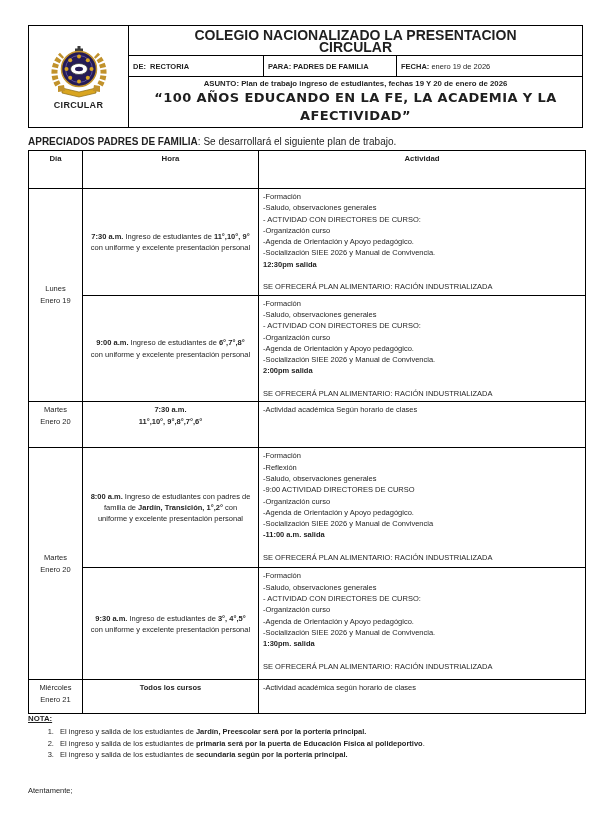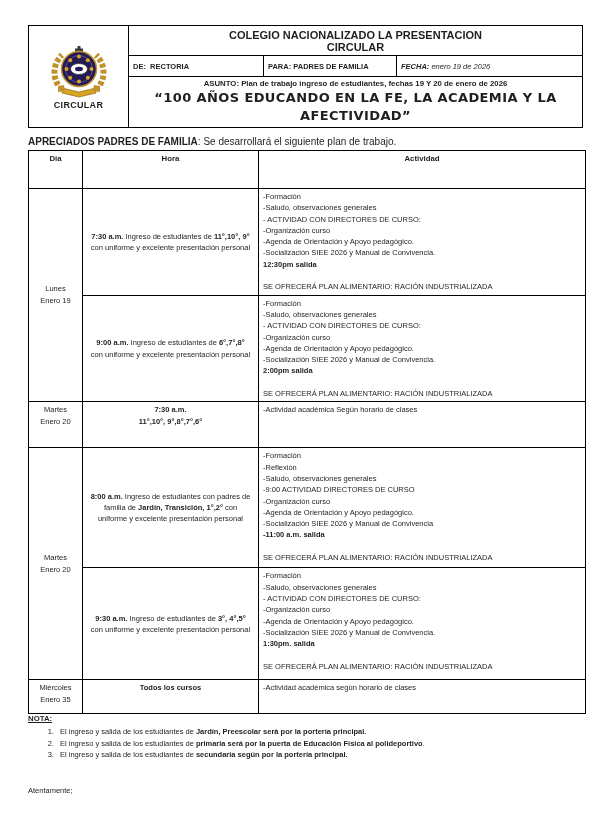--- a/index.html
+++ b/index.html
@@ -12,23 +12,23 @@
   .b{font-weight:bold;}
   table{border-collapse:collapse;table-layout:fixed;}
   td,th{border:1px solid #000;box-sizing:border-box;}
 
   
   .hdr-table{width:554px;}
   .hdr-table td{padding:2px 4px;vertical-align:middle;}
   .logo-cell{text-align:center;vertical-align:middle;}
   .crest{display:block;margin:2px auto 1px auto;}
   .circular-label{font-weight:bold;font-size:9px;letter-spacing:.3px;}
-  .school-cell{text-align:center;font-weight:bold;font-size:11px;line-height:12px;}
+  .school-cell{text-align:center;font-weight:bold;font-size:14px;line-height:12px;}
   .kv{font-weight:bold;font-size:7.5px;white-space:pre-wrap;vertical-align:middle;}
-  .fecha .b{font-weight:bold;} .fecha span{font-weight:normal;font-style:italic;}
+  .fecha .b{font-weight:bold;} .fecha span{font-weight:normal;}
   .fecha span.b{font-weight:bold;}
   .asunto-cell{text-align:center;padding:2px 2px 3px 2px;}
   .asunto-line{font-weight:bold;font-size:7.8px;line-height:10px;}
   .quote-line{
     font-family:"DejaVu Sans",sans-serif;font-weight:bold;
     font-size:13px;letter-spacing:.4px;line-height:18px;margin-top:0;
   }
 
   
   .intro{margin:8px 0 3px 0;font-size:10px;}
@@ -198,21 +198,21 @@
             <div class="act-line">-Organización curso</div>
             <div class="act-line">-Agenda de Orientación y Apoyo pedagógico.</div>
             <div class="act-line">-Socialización SIEE 2026 y Manual de Convivencia.</div>
             <div class="act-line b">1:30pm. salida</div>
             <div class="act-line"></div>
             <div class="act-line">SE OFRECERÁ PLAN ALIMENTARIO: RACIÓN INDUSTRIALIZADA</div>
           </td>
         </tr>
         <tr style="height: 34px;">
           <td class="day vtop" rowspan="1">Miércoles
-Enero 35</td>
+Enero 21</td>
           <td class="hora vtop"><span class="b">Todos los cursos</span></td>
           <td class="act">
             <div class="act-line">-Actividad académica según horario de clases</div>
           </td>
         </tr>
       </tbody>
   </table>
 
   <div class="nota">
     <span class="nota-title">NOTA:</span>

